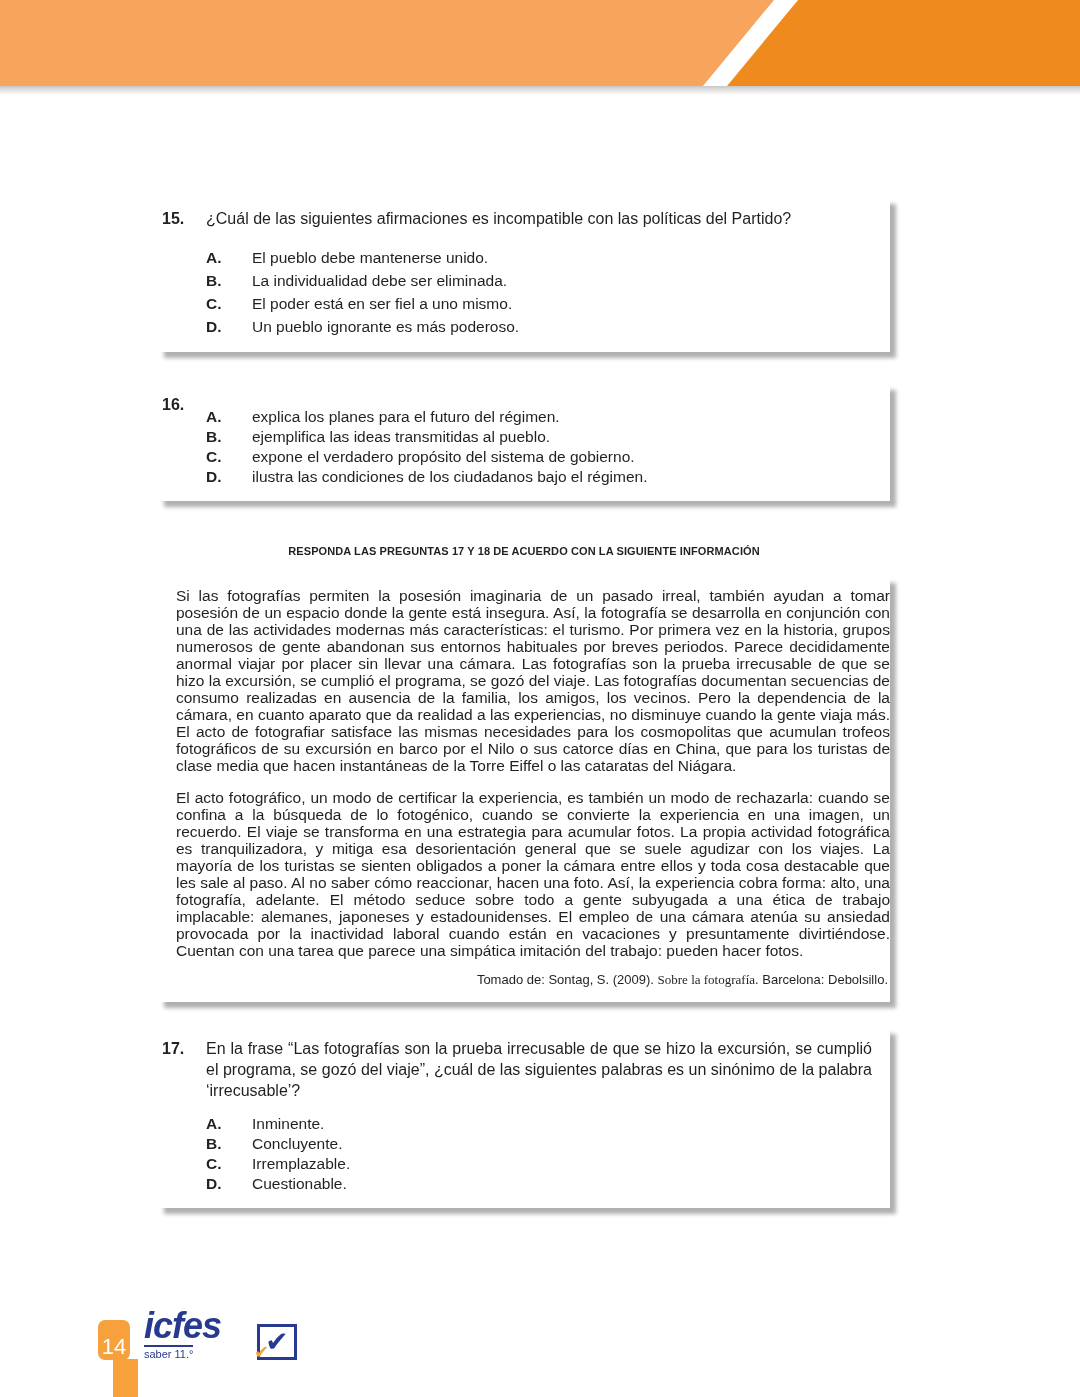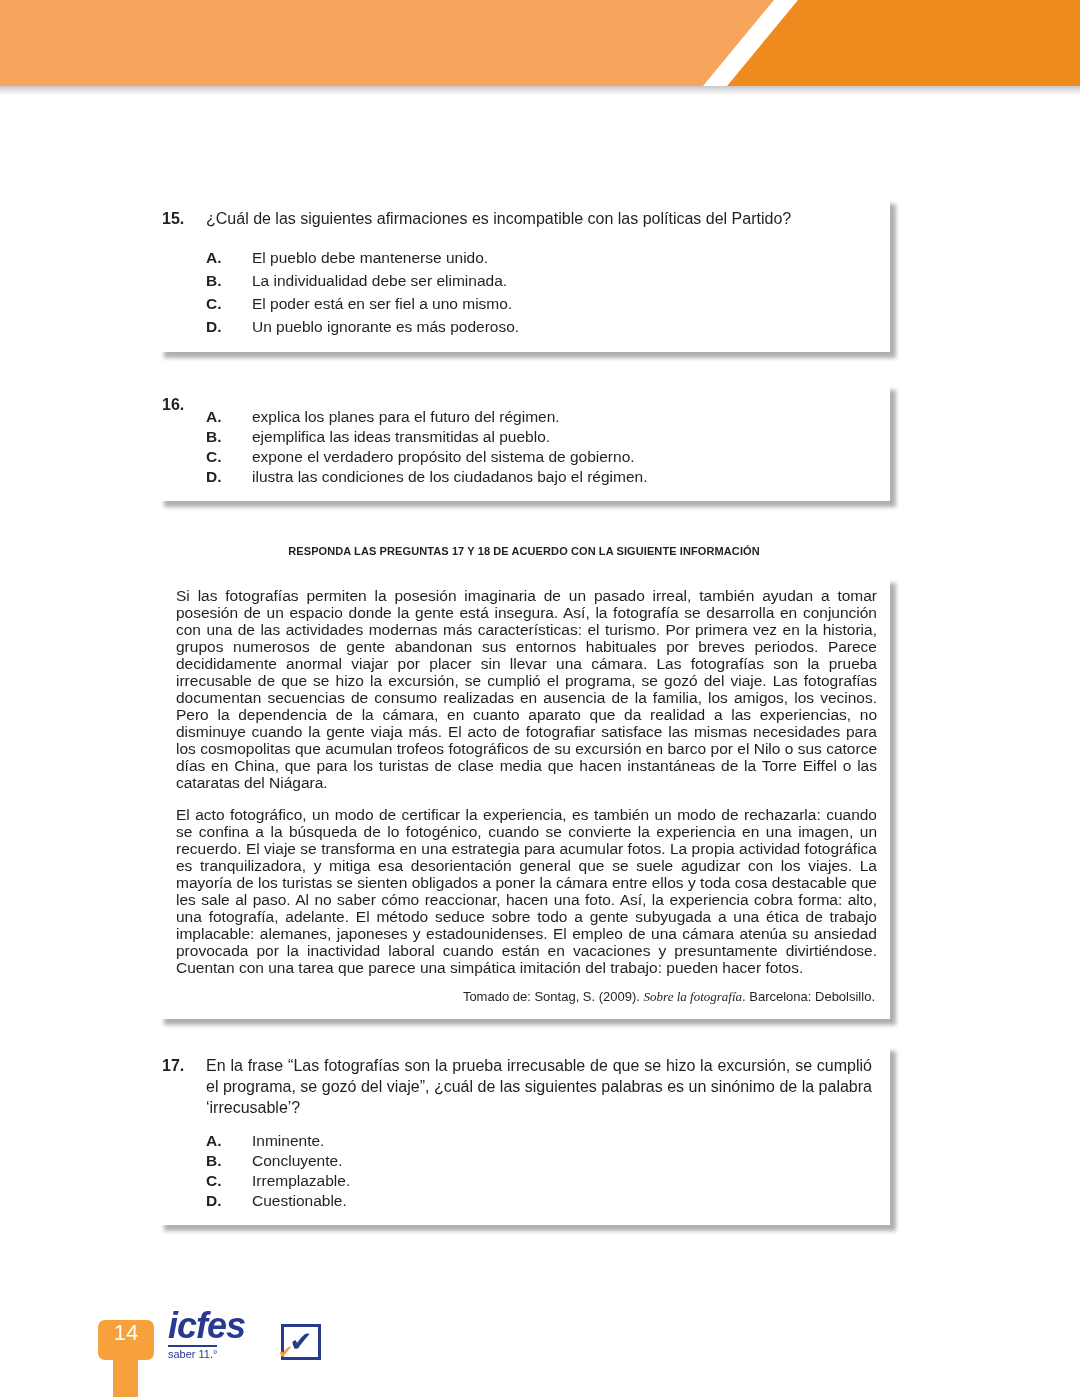--- a/index.html
+++ b/index.html
@@ -51,36 +51,36 @@
   .gap-c { margin-bottom: 26px; }
 
   
   .passage-header {
     text-align: center; font-weight: bold; font-size: 11px;
     margin-bottom: 20px; letter-spacing: .1px;
   }
   .passage-box {
     background: #ffffff;
     box-shadow: 6px 6px 4px #b0b0b0;
-    padding: 10px 13px 14px 18px;
+    padding: 10px 0 14px 18px;
   }
   .passage-box p.body-par {
     font-size: 15.5px; line-height: 17px; text-align: justify;
   }
   .passage-box p.body-par + p.body-par { margin-top: 15px; }
   .source-line {
     margin-top: 13px; text-align: right; font-size: 13px; padding-right: 2px;
   }
-  .source-title { font-family: "Liberation Serif", "DejaVu Serif", serif; font-style: italic; }
+  .source-title { font-family: "Liberation Serif", "DejaVu Serif", serif; }
 
   
   .footer { position: absolute; left: 98px; top: 1310px; display: flex; align-items: flex-end; }
   .pagenum-box {
-    width: 56px; height: 40px; background: #f6a13b; border-radius: 7px;
-    color: #ffffff; font-size: 22px; display: flex; align-items: flex-start; justify-content: center;
+    width: 32px; height: 40px; background: #f6a13b; border-radius: 7px;
+    color: #ffffff; font-size: 22px; display: flex; align-items: flex-end; justify-content: center;
   }
   .brand { margin-left: 14px; display: flex; align-items: flex-end; gap: 28px; }
   .brand-text { display: flex; flex-direction: column; align-items: flex-start; }
   .brand-name {
     color: #283a8f; font-weight: bold; font-style: italic;
     font-size: 36px; line-height: 32px; letter-spacing: -1px;
   }
   .brand-sub {
     color: #283a8f; font-size: 11px; font-weight: normal; margin-top: 3px;
     border-top: 2px solid #283a8f; padding-top: 1px;

